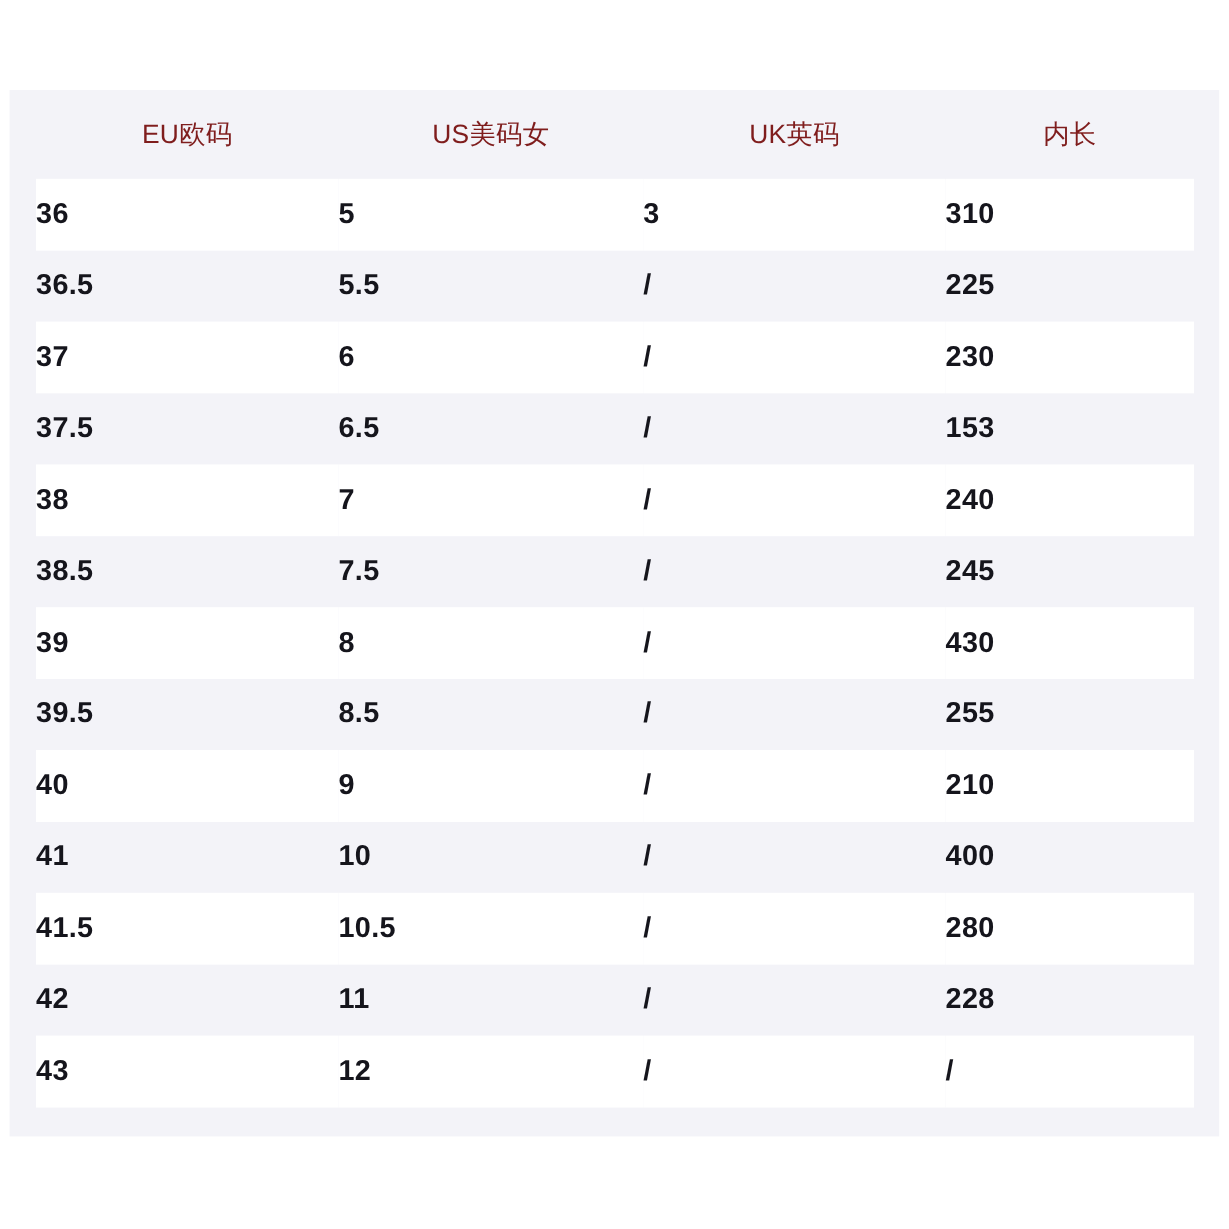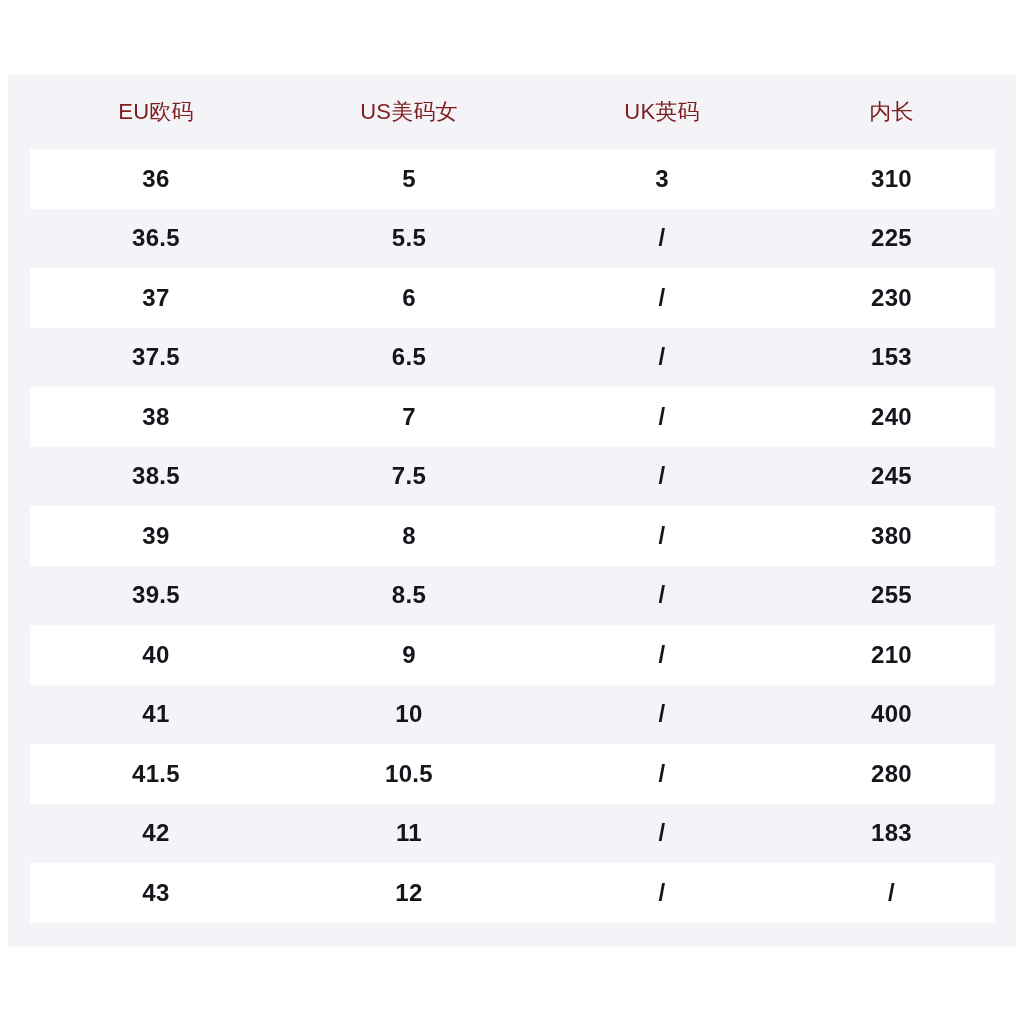--- a/index.html
+++ b/index.html
@@ -50,21 +50,21 @@
     vertical-align: middle;
     letter-spacing: 0.2px;
   }
 
   .chart-table tbody td {
     height: 59.5px;
     padding: 0;
     font-weight: 700;
     font-size: 24px;
     color: #15151c;
-    text-align: center;
+    text-align: left;
     vertical-align: middle;
     letter-spacing: 0.3px;
   }
 
   .chart-table tbody tr.row-odd  td { background: #ffffff; }
   .chart-table tbody tr.row-even td { background: #f3f3f8; }
 
   .cell-dash { font-weight: 700; }
 </style>
 </head>
@@ -120,21 +120,21 @@
         <tr class="row-even">
           <td>38.5</td>
           <td>7.5</td>
           <td class="cell-dash">/</td>
           <td>245</td>
         </tr>
         <tr class="row-odd">
           <td>39</td>
           <td>8</td>
           <td class="cell-dash">/</td>
-          <td>380</td>
+          <td>430</td>
         </tr>
         <tr class="row-even">
           <td>39.5</td>
           <td>8.5</td>
           <td class="cell-dash">/</td>
           <td>255</td>
         </tr>
         <tr class="row-odd">
           <td>40</td>
           <td>9</td>
@@ -150,21 +150,21 @@
         <tr class="row-odd">
           <td>41.5</td>
           <td>10.5</td>
           <td class="cell-dash">/</td>
           <td>280</td>
         </tr>
         <tr class="row-even">
           <td>42</td>
           <td>11</td>
           <td class="cell-dash">/</td>
-          <td>183</td>
+          <td>228</td>
         </tr>
         <tr class="row-odd">
           <td>43</td>
           <td>12</td>
           <td class="cell-dash">/</td>
           <td class="cell-dash">/</td>
         </tr>
       </tbody>
   </table>
 </div>

